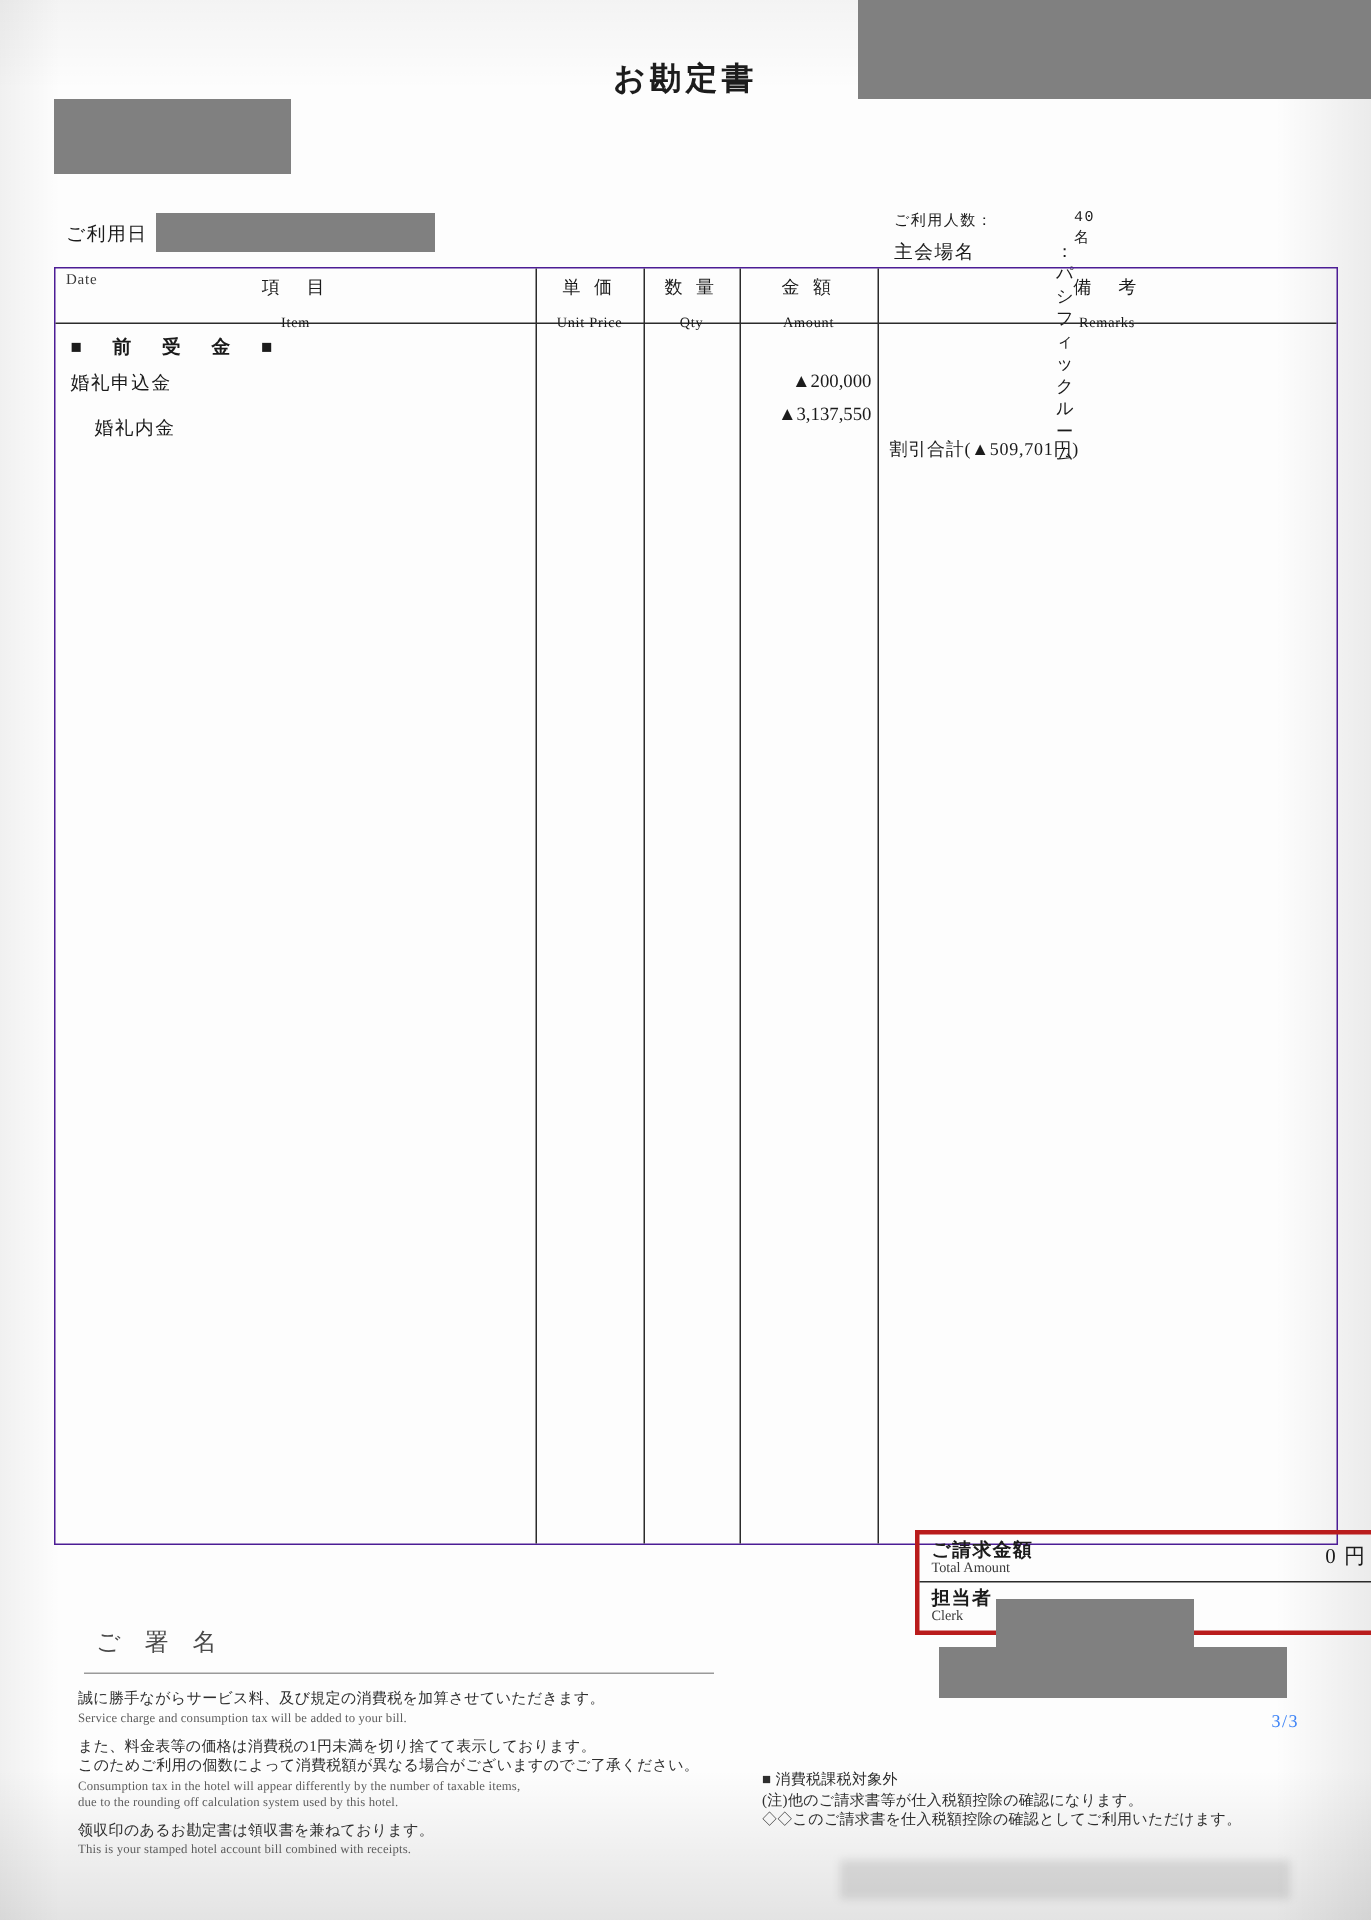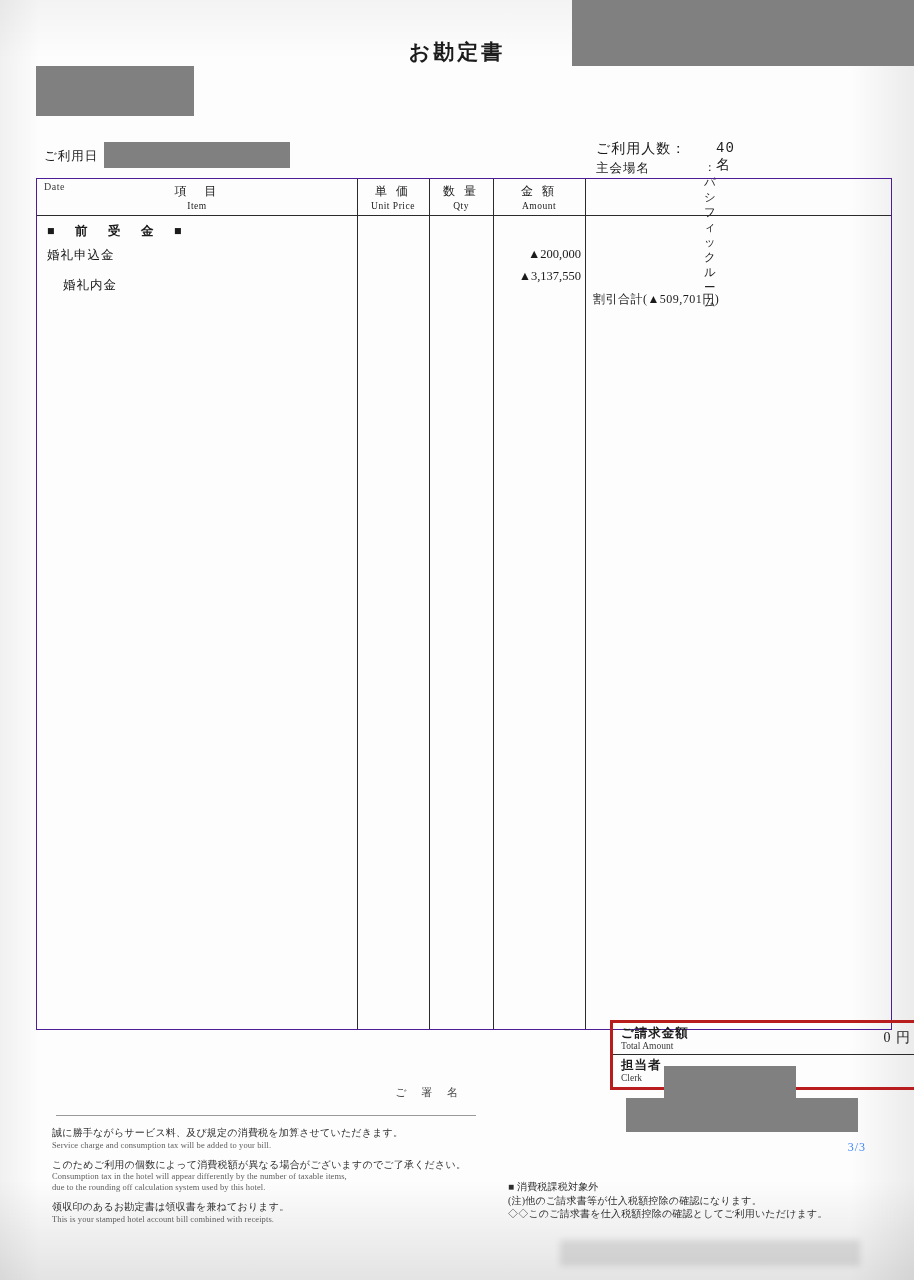--- a/index.html
+++ b/index.html
@@ -50,21 +50,21 @@
     color: #3a3a3a;
     letter-spacing: 0.5px;
   }
   .abs { position: absolute; }
 
   
   #date-label { left: 44px; top: 148px; }
   #date-label .label-jp { display: block; }
   #date-label .label-en { display: block; margin-top: 16px; }
 
-  #guests-row { left: 596px; top: 140px; font-size: 14px; color:#1b1b1b; letter-spacing:1px;font-family:Liberation Mono, monospace; }
+  #guests-row { left: 596px; top: 140px; font-size: 10px; color:#1b1b1b; letter-spacing:1px;font-family:Liberation Mono, monospace; }
   #guests-count { position: absolute; left: 120px; top: 0; }
   #venue-row { left: 596px; top: 160px; font-size: 12.5px; color:#1b1b1b; letter-spacing:1px; }
   #venue-value { position: absolute; left: 108px; top: 0; font-size: 11.5px; }
 
   
   #table {
     position: absolute;
     left: 36px;
     top: 178px;
     width: 856px;
@@ -90,21 +90,21 @@
     height: 1px;
     background: #2b2b2b;
   }
   .col-head {
     position: absolute;
     top: 4px;
     text-align: center;
     color: #1b1b1b;
   }
   .col-head .ch-jp { font-size: 12px; letter-spacing: 3px; display:block; }
-  .col-head .ch-en { font-size: 9.5px; letter-spacing: 0.5px; display:block; margin-top: 1px; }
+  .col-head .ch-en { font-size: 9.5px; letter-spacing: 0.5px; display:block; margin-top: 11px; }
 
   #h-item { left: 0; width: 320px; }
   #h-unit { left: 320px; width: 72px; }
   #h-qty  { left: 392px; width: 64px; }
   #h-amt  { left: 456px; width: 92px; }
   #h-rem  { left: 548px; width: 306px; }
 
   .row-item {
     position: absolute;
     left: 10px;
@@ -169,21 +169,21 @@
     font-size: 12.5px; color: #1b1b1b; letter-spacing: 1px;
   }
 
   
   #signature {
     position: absolute;
     left: 64px;
     top: 1085px;
     width: 400px;
   }
-  #signature .sig-jp { font-size: 11px; letter-spacing: 6px; color: #4a4a4a; display:block;text-align:right; }
+  #signature .sig-jp { font-size: 16px; letter-spacing: 6px; color: #4a4a4a; display:block; }
   #signature .sig-en { font-size: 11px; letter-spacing: 1.5px; color: #6a6a6a; display:block; margin-top: 2px; }
   #sig-line {
     position: absolute;
     left: 56px;
     top: 1115px;
     width: 420px;
     height: 1px;
     background: #9a9a9a;
   }
 
@@ -268,20 +268,24 @@
       <span class="ch-en">Unit Price</span>
     </div>
     <div class="col-head" id="h-qty">
       <span class="ch-jp">数 量</span>
       <span class="ch-en">Qty</span>
     </div>
     <div class="col-head" id="h-amt">
       <span class="ch-jp">金 額</span>
       <span class="ch-en">Amount</span>
     </div>
+    <div class="col-head" id="h-rem">
+      <span class="ch-jp">備　考</span>
+      <span class="ch-en">Remarks</span>
+    </div>
 
     <div class="row-item" id="sec-advance">■　前　受　金　■</div>
 
     <div class="row-item" id="item-1">婚礼申込金</div>
     <div class="amt-cell" id="amt-1">▲200,000</div>
 
     <div class="row-item" id="item-2">婚礼内金</div>
     <div class="amt-cell" id="amt-2">▲3,137,550</div>
 
     <div id="remark-1">割引合計(▲509,701円)</div>
@@ -306,20 +310,21 @@
     <span class="sig-jp">ご 署 名</span>
   </div>
   <div id="sig-line"></div>
 
   <div id="notes-left">
     <div class="note-block">
       <span class="note-jp">誠に勝手ながらサービス料、及び規定の消費税を加算させていただきます。</span>
       <span class="note-en">Service charge and consumption tax will be added to your bill.</span>
     </div>
     <div class="note-block">
+      <span class="note-jp">また、料金表等の価格は消費税の1円未満を切り捨てて表示しております。</span>
       <span class="note-jp">このためご利用の個数によって消費税額が異なる場合がございますのでご了承ください。</span>
       <span class="note-en">Consumption tax in the hotel will appear differently by the number of taxable items,</span>
       <span class="note-en">due to the rounding off calculation system used by this hotel.</span>
     </div>
     <div class="note-block">
       <span class="note-jp">领収印のあるお勘定書は領収書を兼ねております。</span>
       <span class="note-en">This is your stamped hotel account bill combined with receipts.</span>
     </div>
   </div>
 

